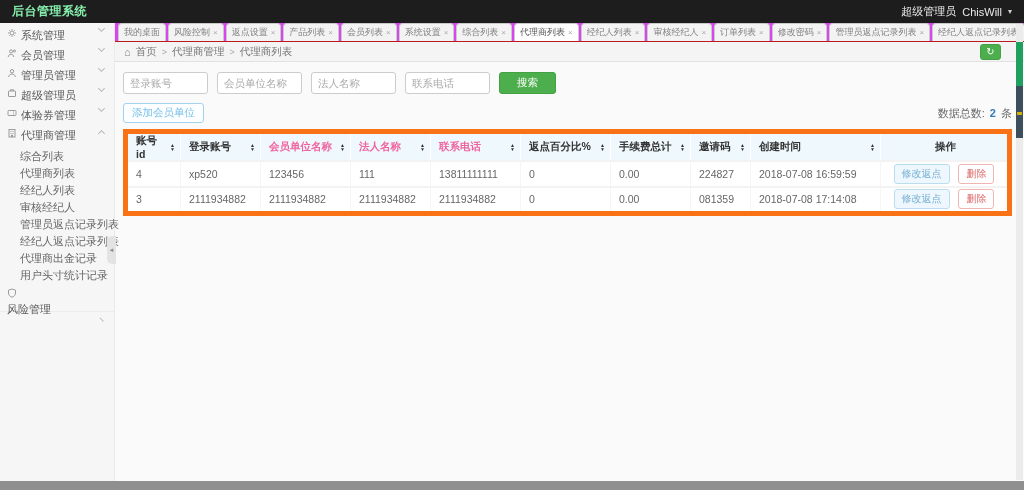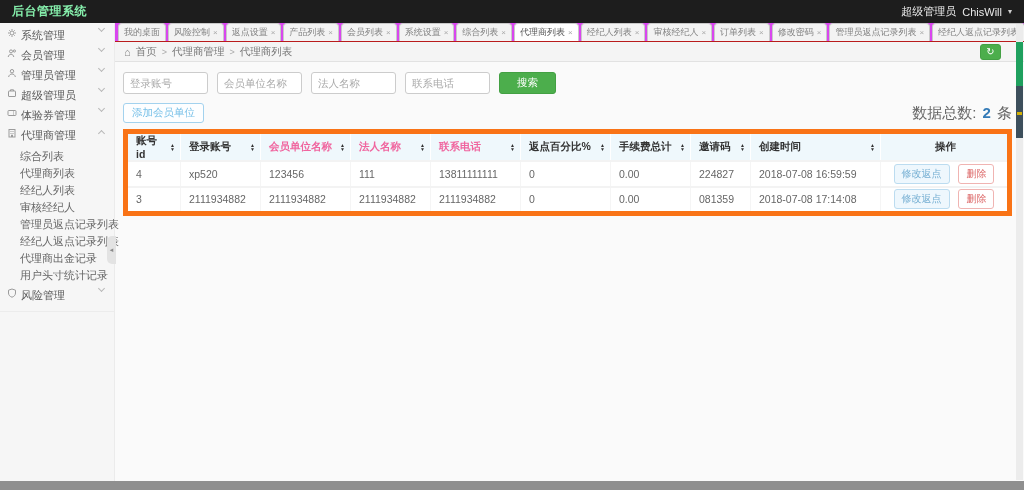--- a/index.html
+++ b/index.html
@@ -59,21 +59,21 @@
                   font-size:10.5px; color:#555; padding:0 6px; margin-right:9px;
                   font-family:"Liberation Sans","DejaVu Sans",sans-serif; }
   .search-input::placeholder { color:#aaa; }
   .search-btn { width:57px; height:22px; background:#4cae4c; border:1px solid #43a043; border-radius:3px;
                 color:#fff; font-size:10.5px; cursor:pointer;
                 font-family:"Liberation Sans","DejaVu Sans",sans-serif; }
   .add-row { display:flex; align-items:center; justify-content:space-between; margin-bottom:6px; }
   .add-btn { background:#fdfeff; border:1px solid #a3d2ee; border-radius:3px; color:#78c0e8;
              font-size:10.5px; padding:2px 8px; cursor:pointer;
              font-family:Liberation Serif, serif; }
-  .total { font-size:15px; color:#666; }
+  .total { font-size:11px; color:#666; }
   .total b { color:#337ab7; font-weight:bold; padding:0 2px; }
 
   
   table.grid { width:100%; border-collapse:collapse; background:#fff; border:5px solid #f97316; }
   .grid th { background:#eff8fc; height:19px; font-size:10.5px; font-weight:bold; color:#333;
              text-align:left; border-right:1px solid #fff; }
   .grid th .th-in { display:flex; align-items:center; justify-content:space-between; padding:0 5px 0 8px; }
   .grid th.pink { color:#f0649e; }
   .grid th.center .th-in { justify-content:center; }
   .sort { display:inline-flex; flex-direction:column; line-height:4px; font-size:5px; color:#333;
@@ -185,21 +185,21 @@
         <span>经纪人返点记录列表</span>
       </div>
     <div class="side-sub-item">
         <span>代理商出金记录</span>
       </div>
     <div class="side-sub-item">
         <span>用户头寸统计记录</span>
       </div>
   </div>
 
-  <div class="side-item" style="margin-top:4px;">
+  <div class="side-item" style="margin-top:4px;flex-direction:column;">
     <svg width="10" height="10" viewBox="0 0 10 10" fill="none" stroke="#9b9b9b" stroke-width="1">
         <path d="M5 1 8.5 2.2V5c0 2.3-1.6 3.6-3.5 4.2C3.1 8.6 1.5 7.3 1.5 5V2.2Z"></path>
       </svg>
     <span>风险管理</span>
     <span class="chev"></span>
   </div>
   <div class="side-divider"></div>
 </div>
 
 <div class="collapse-handle">

